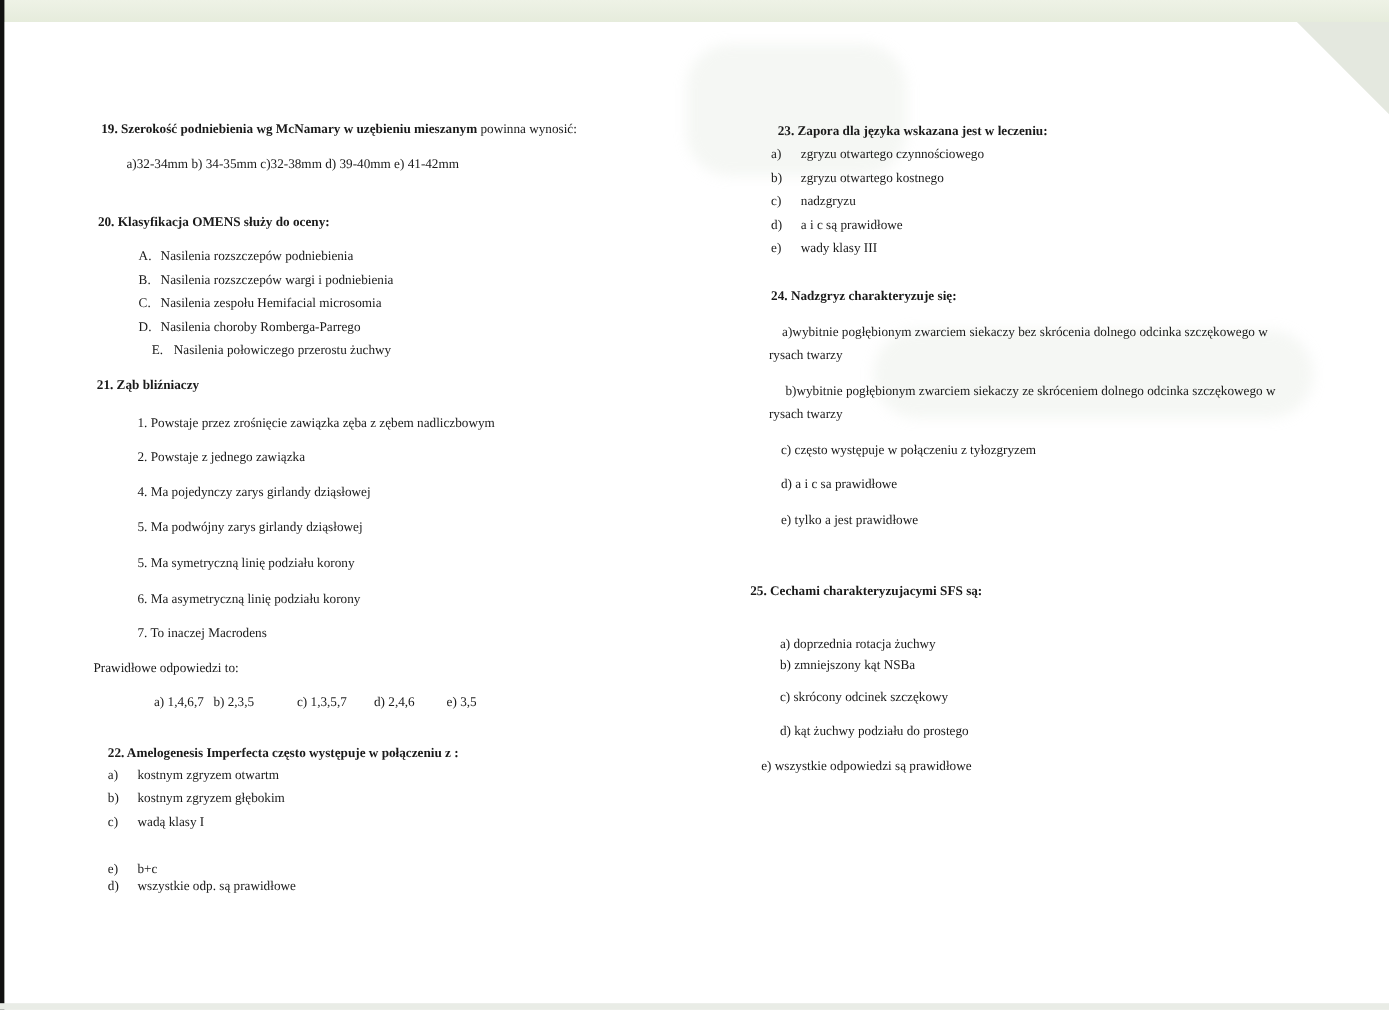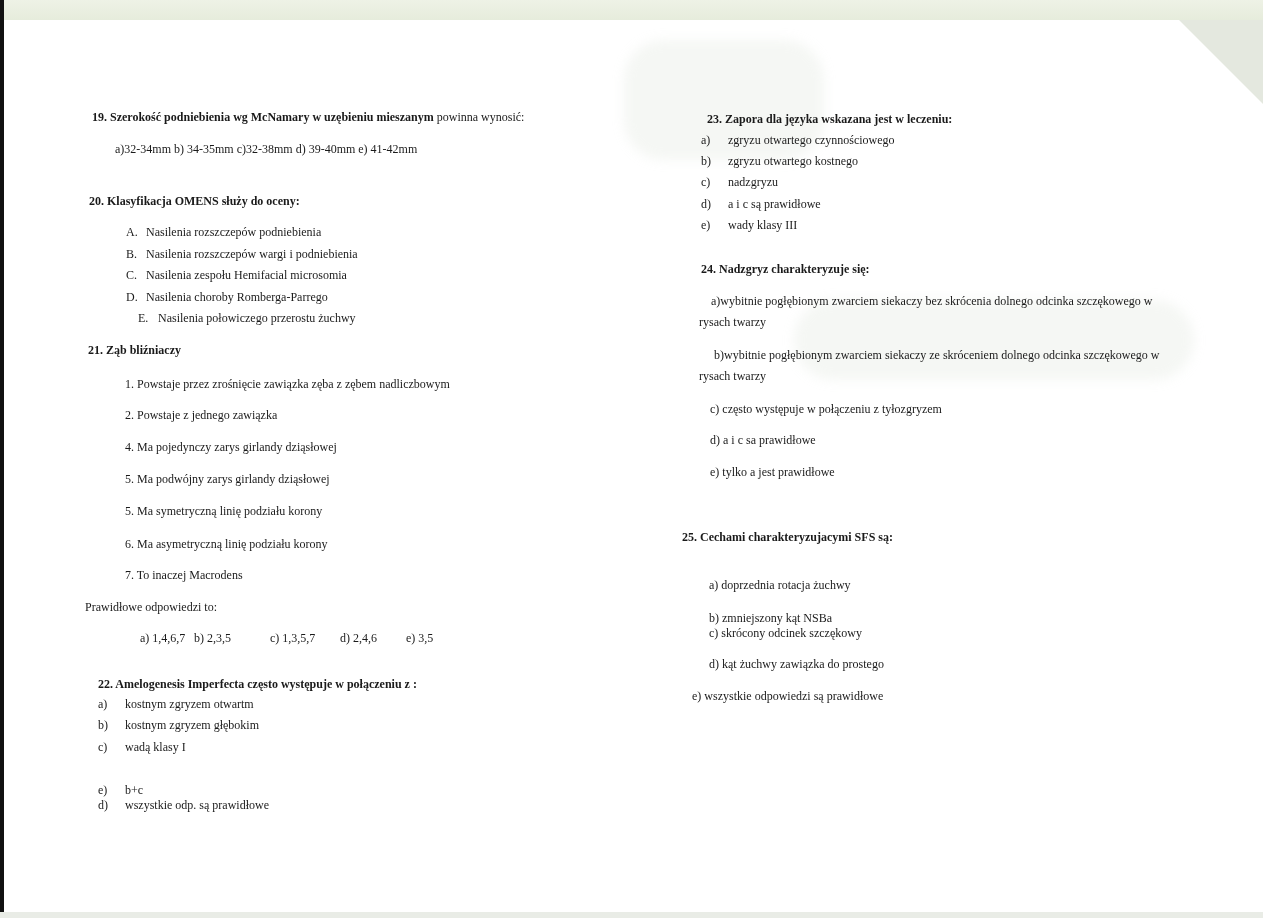--- a/index.html
+++ b/index.html
@@ -99,17 +99,17 @@
   <div class="abs" style="left:714px;top:348px;">b)wybitnie pogłębionym zwarciem siekaczy ze skróceniem dolnego odcinka szczękowego  w</div>
   <div class="abs" style="left:699px;top:369px;">rysach twarzy</div>
   <div class="abs" style="left:710px;top:402px;">c) często występuje w połączeniu z tyłozgryzem</div>
   <div class="abs" style="left:710px;top:433px;">d) a i c sa prawidłowe</div>
   <div class="abs" style="left:710px;top:465px;">e) tylko a jest prawidłowe</div>
 </div>
 
 <div>
   <div class="abs q" style="left:682px;top:530px;">25. Cechami charakteryzujacymi SFS są:</div>
   <div class="abs" style="left:709px;top:562px;margin-top:16px;">a) doprzednia rotacja żuchwy</div>
-  <div class="abs" style="left:709px;top:611px;">b) zmniejszony kąt NSBa</div>
+  <div class="abs" style="left:709px;top:597px;">b) zmniejszony kąt NSBa</div>
   <div class="abs" style="left:709px;top:626px;">c) skrócony odcinek szczękowy</div>
-  <div class="abs" style="left:709px;top:657px;">d) kąt żuchwy zawiązka do prostego</div>
+  <div class="abs" style="left:709px;top:657px;">d) kąt żuchwy podziału do prostego</div>
   <div class="abs" style="left:692px;top:689px;">e) wszystkie odpowiedzi są prawidłowe</div>
 </div>
 
 </body></html>

